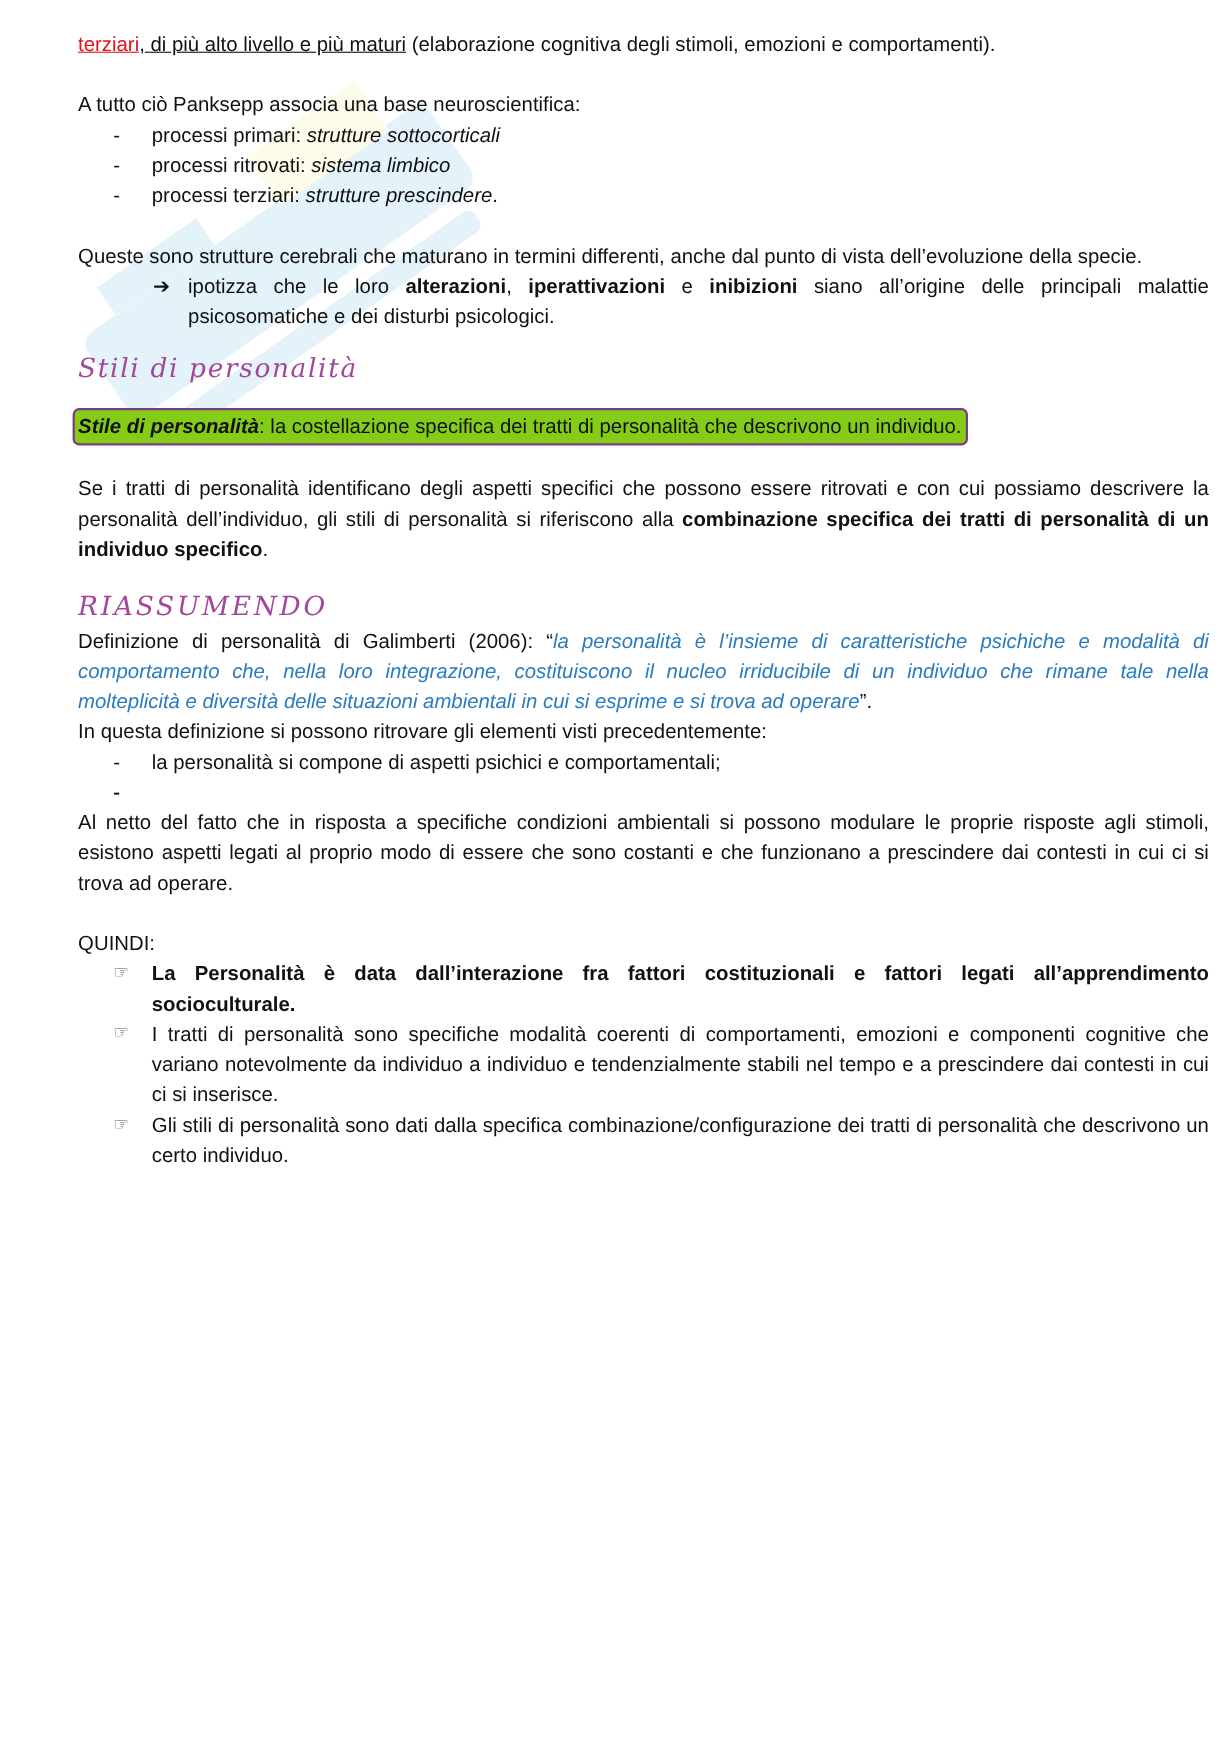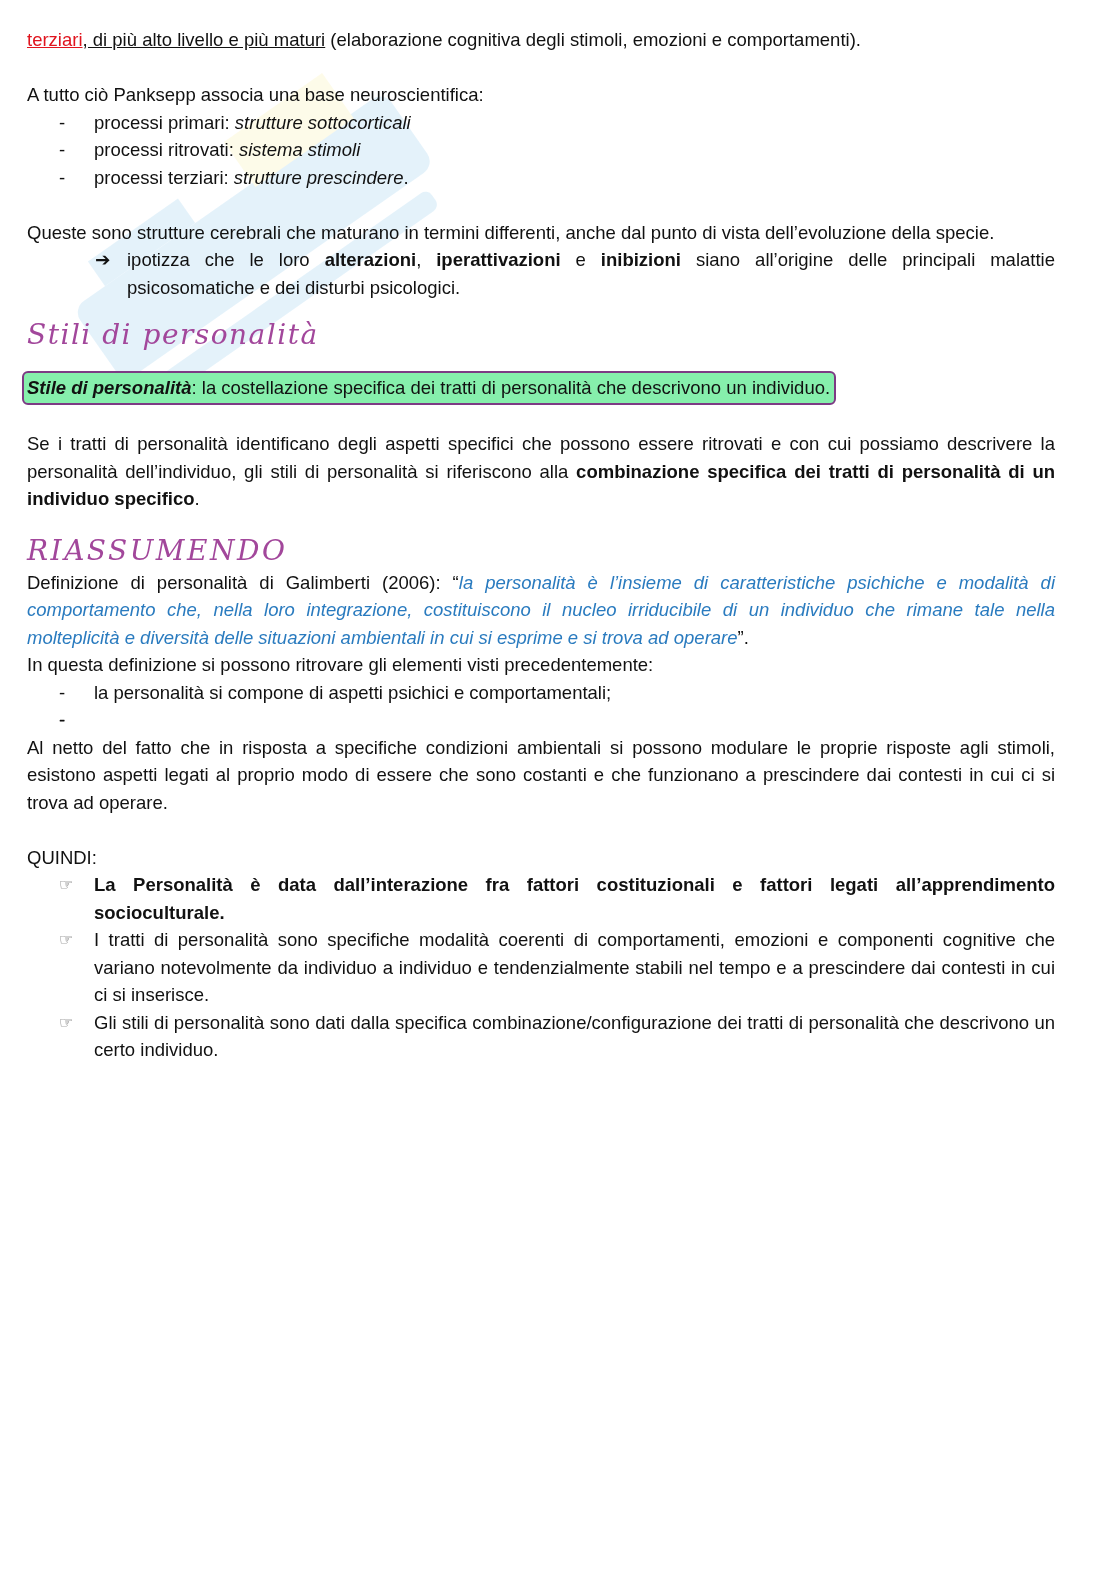--- a/index.html
+++ b/index.html
@@ -1,33 +1,33 @@
 <!DOCTYPE html>
 <html><head>
 <meta charset="utf-8">
 <style>
   html, body { margin: 0; padding: 0; background: #ffffff; }
   body { width: 1116px; height: 1579px; position: relative; overflow: hidden;
          font-family: "Liberation Sans", "DejaVu Sans", sans-serif; color: #111; }
   .page { position: absolute; left: 27px; top: 26px; width: 1028px; font-size: 18.5px; line-height: 27.5px; }
   .watermark { position: absolute; left: 20px; top: 40px; width: 470px; height: 380px; pointer-events: none; z-index: 0; }
-  .content { position: relative; z-index: 1; }
+  .content { position: relative; z-index: 1; margin-left: 44px; }
   p { margin: 0; }
   .gap { height: 27.5px; }
   .just { text-align: justify; }
   .red-u { color: #e0141e; text-decoration: underline; text-decoration-color: #e0141e; }
   .u { text-decoration: underline; }
   ul.dash { list-style: none; margin: 0; padding: 0; }
   ul.dash li { position: relative; padding-left: 67px; }
   ul.dash li .bullet { position: absolute; left: 32px; top: 0; }
   .arrow-item { position: relative; padding-left: 100px; text-align: justify; }
   .arrow-item .bullet { position: absolute; left: 68px; top: 0; font-weight: bold; }
   h2.section { font-family: "DejaVu Serif", "Liberation Serif", serif; font-style: italic; font-weight: normal;
-               color: #a2479b; margin: 0; font-size: 28px; letter-spacing: 1.5px; line-height: 36px; }
-  .defbox { display: inline-block; background: #86efac; border: 2px solid #7d3a84; border-radius: 6px;
+               color: #a2479b; margin: 0; font-size: 24px; letter-spacing: 1.5px; line-height: 36px; }
+  .defbox { display: inline-block; background: #84cc16; border: 2px solid #7d3a84; border-radius: 6px;
             padding: 0 4px 0 3px; margin-left: -5px; line-height: 30px; }
   .defbox .term { font-weight: bold; font-style: italic; }
   .quote { color: #2a7bbf; font-style: italic; }
   ul.hand { list-style: none; margin: 0; padding: 0; }
   ul.hand li { position: relative; padding-left: 67px; text-align: justify; }
   ul.hand li .bullet { position: absolute; left: 32px; top: 0; color: #555; font-size: 16px; }
   b { font-weight: bold; }
   i { font-style: italic; }
 </style>
 </head>
@@ -47,21 +47,21 @@
 <div class="page content">
 
   <p class="just">
     <span class="red-u">terziari</span><span class="u">, di più alto livello e più maturi</span><span> (elaborazione cognitiva degli stimoli, emozioni e comportamenti).</span>
   </p>
   <div class="gap"></div>
 
   <p>A tutto ciò Panksepp associa una base neuroscientifica:</p>
   <ul class="dash">
     <li><span class="bullet">-</span><span>processi primari: </span><i>strutture sottocorticali</i><span></span></li>
-    <li><span class="bullet">-</span><span>processi ritrovati: </span><i>sistema stimoli</i><span></span></li>
+    <li><span class="bullet">-</span><span>processi ritrovati: </span><i>sistema limbico</i><span></span></li>
     <li><span class="bullet">-</span><span>processi terziari: </span><i>strutture prescindere</i><span>.</span></li>
   </ul>
   <div class="gap"></div>
 
   <p class="just">Queste sono strutture cerebrali che maturano in termini differenti, anche dal punto di vista dell’evoluzione della specie.</p>
   <p class="arrow-item">
     <span class="bullet">➔</span><span>ipotizza che le loro </span><b>alterazioni</b><span>, </span><b>iperattivazioni</b><span> e </span><b>inibizioni</b><span> siano all’origine delle principali malattie psicosomatiche e dei disturbi psicologici.</span>
   </p>
 
   <div style="height:16px"></div>

